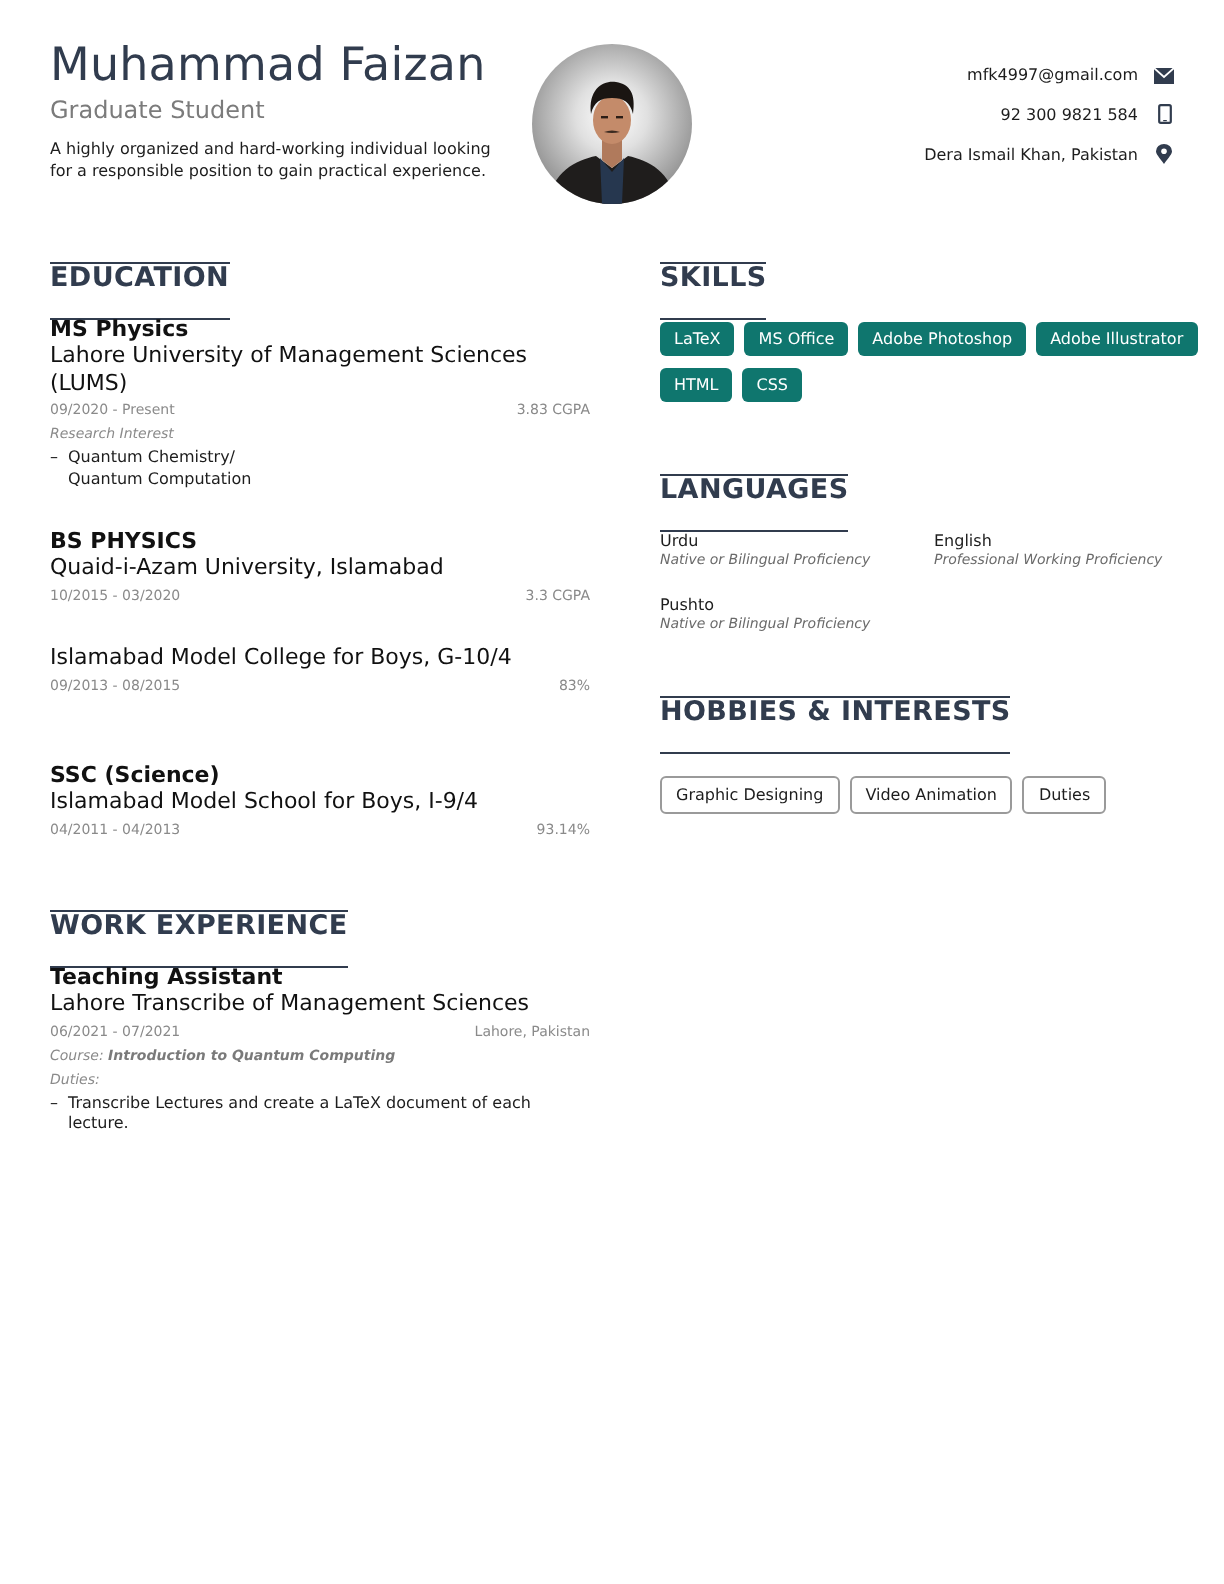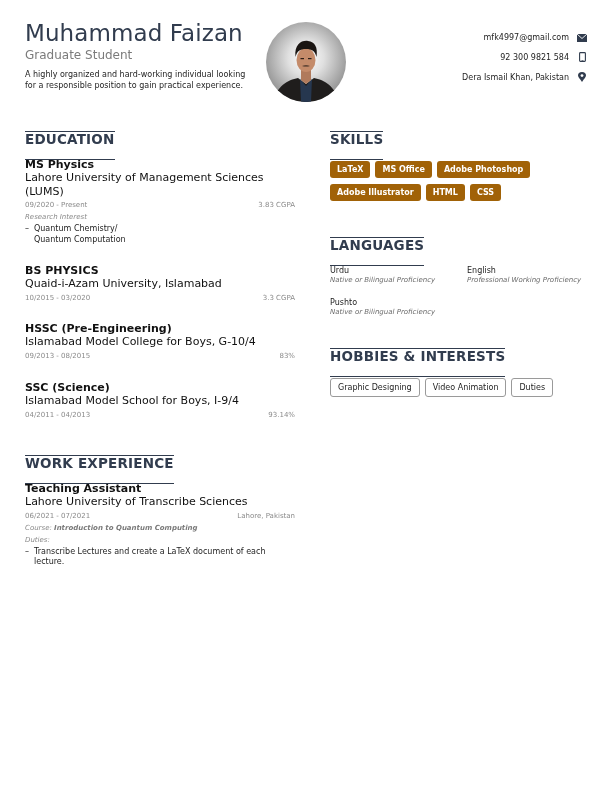--- a/index.html
+++ b/index.html
@@ -25,22 +25,22 @@
   .entry .degree { font-size: 11px; font-weight: bold; color: #111; line-height: 13px; }
   .entry .org { font-size: 11px; color: #111; line-height: 13.5px; }
   .entry .meta { display: flex; justify-content: space-between; font-size: 7px; color: #8a8a8a; margin-top: 3px; line-height: 9px; }
   .entry .label { font-size: 7px; font-style: italic; color: #8a8a8a; margin-top: 3px; line-height: 9px; }
   .entry .label b { font-weight: bold; color: #7a7a7a; }
   .entry ul { list-style: none; margin-top: 2px; }
   .entry li { position: relative; padding-left: 9px; font-size: 8px; line-height: 10.5px; color: #1d1d1d; }
   .entry li::before { content: "–"; position: absolute; left: 0; top: 0; }
 
   .chips { position: absolute; left: 330px; width: 270px; display: flex; flex-wrap: wrap; gap: 6px 5px; }
-  .chip-dark { background: #a16207; color: #ffffff; font-size: 8px; padding: 0 7px; height: 17px; line-height: 17px; border-radius: 3px; white-space: nowrap; font-weight: bold; }
-  .chip-light { background: #ffffff; color: #1d1d1d; border: 1px solid #9a9a9a; font-size: 8px; padding: 0 7px; height: 19px; line-height: 17px; border-radius: 3px; white-space: nowrap; }
+  .chip-dark { background: #0f766e; color: #ffffff; font-size: 8px; padding: 0 7px; height: 17px; line-height: 17px; border-radius: 3px; white-space: nowrap; }
+  .chip-light { background: #ffffff; color: #1d1d1d; border: 1px solid #9a9a9a; font-size: 8px; padding: 0 7px; height: 19px; line-height: 17px; border-radius: 3px; white-space: nowrap; margin-top: 10px; }
 
   .lang { position: absolute; width: 135px; }
   .lang .lname { font-size: 8px; color: #1d1d1d; line-height: 11px; }
   .lang .lvl { font-size: 7px; font-style: italic; color: #6a6a6a; line-height: 9px; }
 </style>
 </head>
 <body>
 
 <div class="name">Muhammad Faizan</div>
 <div class="subtitle">Graduate Student</div>
@@ -112,42 +112,41 @@
 <div class="entry" style="top:264px;">
   <div class="degree">BS PHYSICS</div>
   <div class="org">Quaid-i-Azam University, Islamabad</div>
   <div class="meta">
     <span>10/2015 - 03/2020</span>
     <span>3.3 CGPA</span>
   </div>
 </div>
 
 <div class="entry" style="top:322px;">
-  <div class="degree">HSSC (Pre-Engineering)</div>
   <div class="org">Islamabad Model College for Boys, G-10/4</div>
   <div class="meta">
     <span>09/2013 - 08/2015</span>
     <span>83%</span>
   </div>
 </div>
 
 <div class="entry" style="top:381px;">
   <div class="degree">SSC (Science)</div>
   <div class="org">Islamabad Model School for Boys, I-9/4</div>
   <div class="meta">
     <span>04/2011 - 04/2013</span>
     <span>93.14%</span>
   </div>
 </div>
 
 <div class="section-title" style="left:25px; top:455px;">WORK EXPERIENCE</div>
 
 <div class="entry" style="top:482px;">
   <div class="degree">Teaching Assistant</div>
-  <div class="org">Lahore University of Transcribe Sciences</div>
+  <div class="org">Lahore Transcribe of Management Sciences</div>
   <div class="meta">
     <span>06/2021 - 07/2021</span>
     <span>Lahore, Pakistan</span>
   </div>
   <div class="label"><span>Course: </span><b>Introduction to Quantum Computing</b></div>
   <div class="label">Duties:</div>
   <ul>
     <li style="width:250px;">Transcribe Lectures and create a LaTeX document of each lecture.</li>
   </ul>
 </div>

